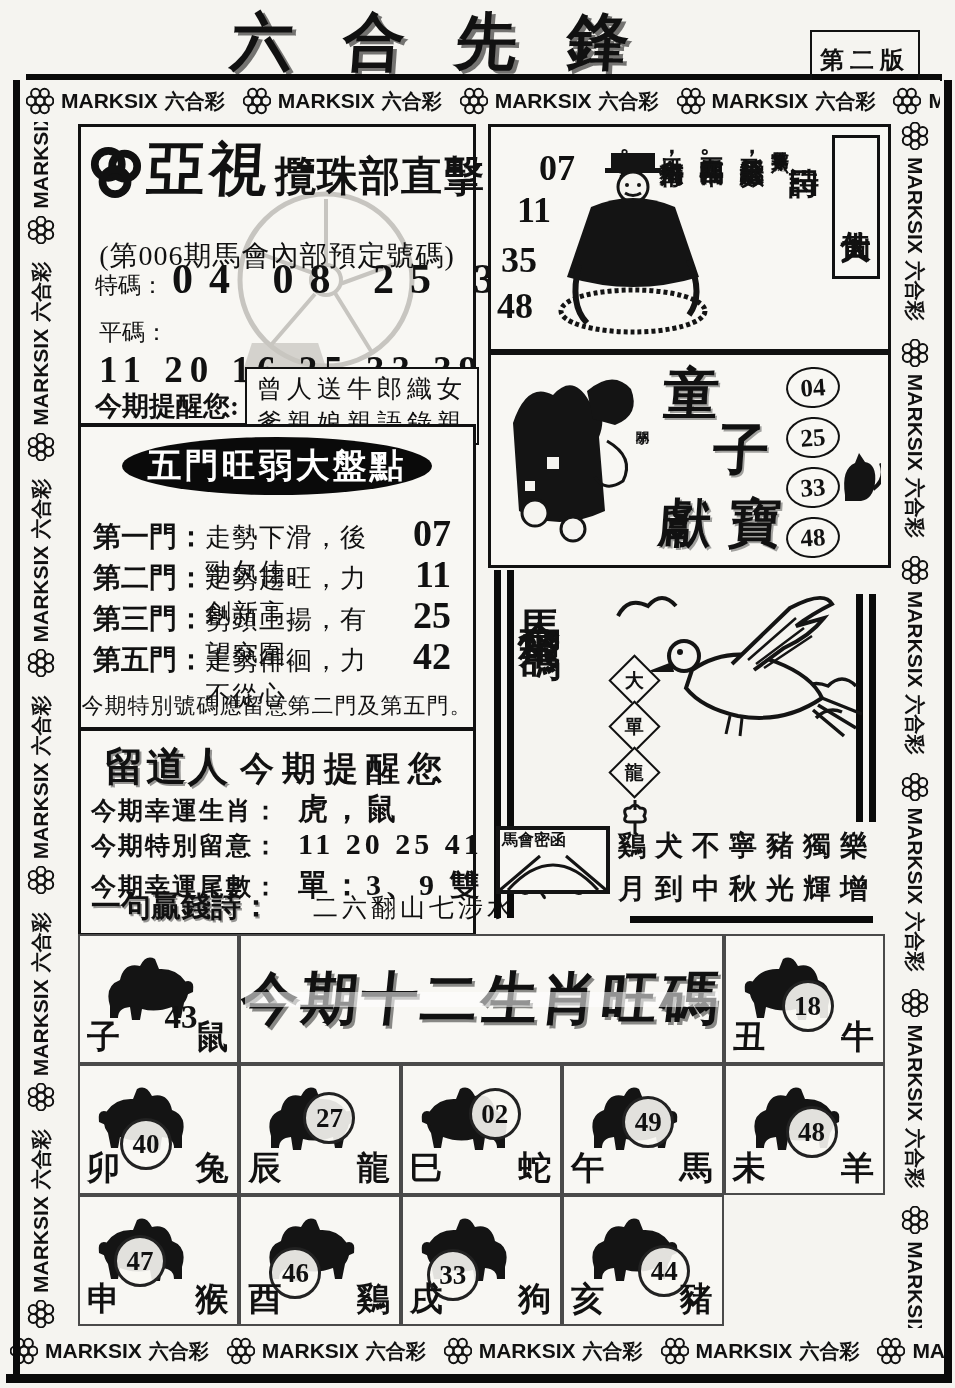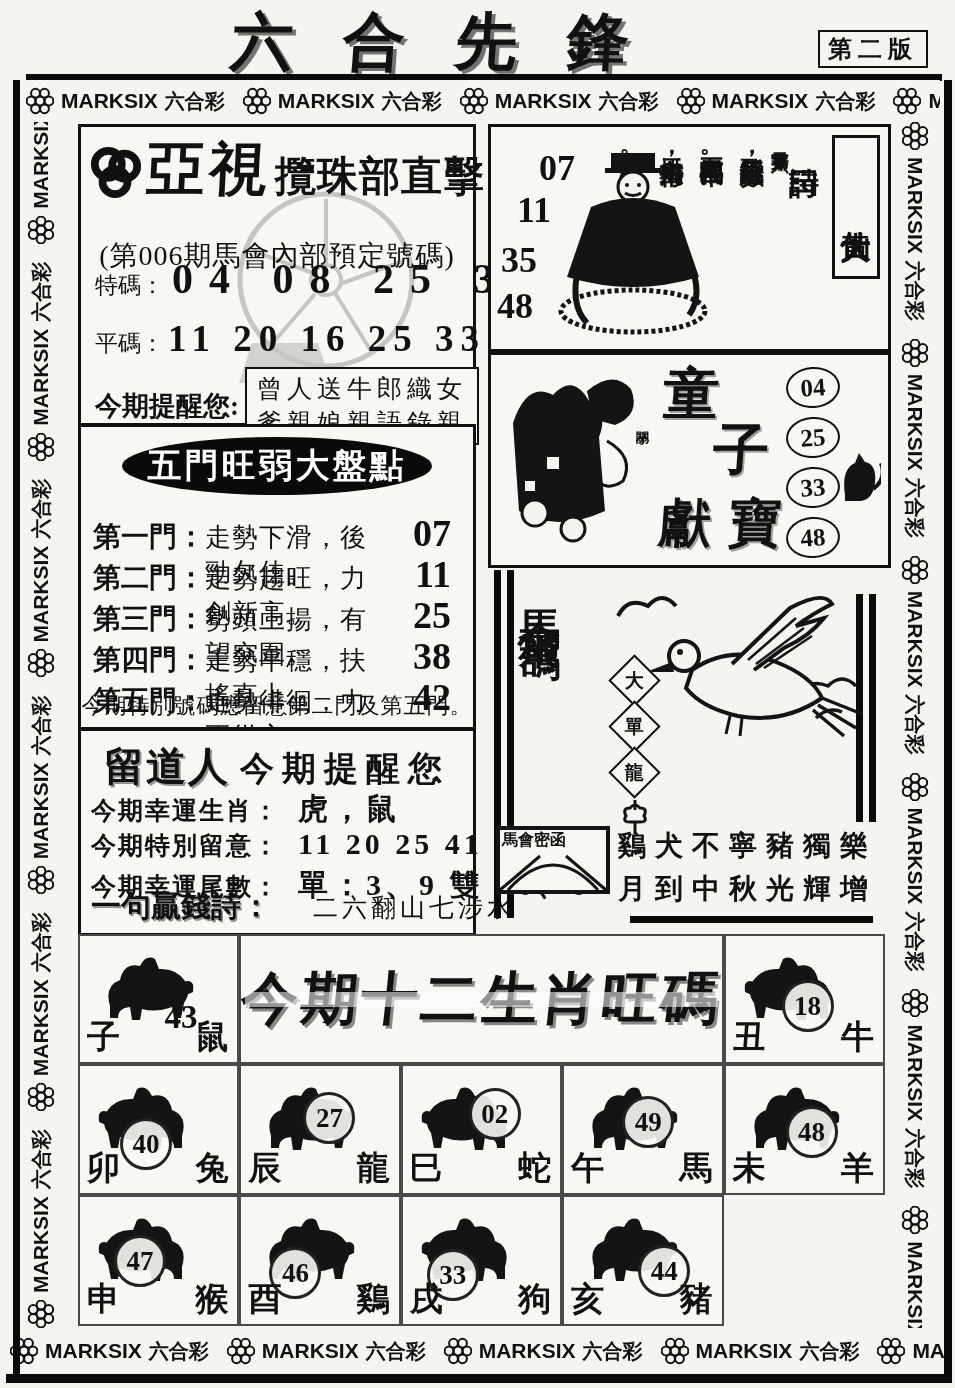--- a/index.html
+++ b/index.html
@@ -5,21 +5,21 @@
   html,body{margin:0;padding:0;background:#e8e7e3;}
   .page{position:relative;width:955px;height:1388px;margin:0 auto;background:#f5f4f0;
         font-family:"Liberation Serif",serif;color:#111;overflow:hidden;}
   .abs{position:absolute;}
   .vtext{writing-mode:vertical-rl;text-orientation:upright;}
   .box{position:absolute;border:3px solid #111;background:#f8f7f3;}
   
   .masthead{position:absolute;left:26px;top:4px;width:916px;height:70px;border-bottom:7px solid #0a0a0a;}
   .mast-title{position:absolute;left:205px;top:-4px;font-size:62px;font-weight:900;letter-spacing:50px;
       white-space:nowrap;transform:skewX(-4deg);text-shadow:4px 3px 0 rgba(10,10,10,.55);}
-  .edition{position:absolute;right:14px;top:26px;border:2px solid #111;padding:1px 8px;font-size:24px;letter-spacing:6px;font-weight:700;}
+  .edition{position:absolute;right:22px;top:26px;border:2px solid #111;padding:12px 8px;font-size:24px;letter-spacing:6px;font-weight:700;}
   
   .strip{display:flex;align-items:center;gap:8px;overflow:hidden;white-space:nowrap;
          font-family:"Liberation Sans",sans-serif;background:#f5f4f0;}
   .strip-top{position:absolute;left:26px;top:80px;width:914px;height:42px;}
   .strip-bottom{position:absolute;left:10px;top:1330px;width:936px;height:42px;}
   .strip-side{position:absolute;width:42px;height:1206px;overflow:hidden;}
   .strip-left{left:20px;top:122px;}
   .strip-right{left:894px;top:122px;}
   .vtrack{position:absolute;left:0;top:0;width:1206px;height:42px;transform-origin:0 0;}
   .vtrack.up{transform:rotate(-90deg) translateX(-100%);}
@@ -471,21 +471,21 @@
         <circle cx="27" cy="38" r="13" fill="none" stroke="#111" stroke-width="8"></circle>
       </svg>
       <span class="atv-big">亞視</span>
       <span class="atv-rest">攬珠部直擊</span>
     </div>
     <div class="atv-sub">(第006期馬會內部預定號碼)</div>
     <div class="atv-row" style="top:128px;">
       <span class="atv-label">特碼：</span>
       <span class="atv-nums-sp">04 08 25 33</span>
     </div>
-    <div class="atv-row" style="top:190px;">
+    <div class="atv-row" style="top:190px;flex-direction:column;">
       <span class="atv-label">平碼：</span>
       <span class="atv-nums">11 20 16 25 33 39</span>
     </div>
     <div class="atv-row" style="top:240px;align-items:center;">
       <span class="atv-poem-label">今期提醒您:</span>
       <div class="poem-box" style="margin-left:6px;">
         <div>曾人送牛郎織女</div>
         <div>爹親娘親語錄親</div>
       </div>
     </div>
@@ -503,25 +503,20 @@
       </div>
       <div class="door-row">
         <span class="door-label">第二門：</span>
         <span class="door-desc">走勢趨旺，力創新高。</span>
         <span class="door-num">11</span>
       </div>
       <div class="door-row">
         <span class="door-label">第三門：</span>
         <span class="door-desc">勢頭上揚，有望突圍。</span>
         <span class="door-num">25</span>
-      </div>
-      <div class="door-row">
-        <span class="door-label">第四門：</span>
-        <span class="door-desc">走勢平穩，扶搖直上。</span>
-        <span class="door-num">38</span>
       </div>
       <div class="door-row">
         <span class="door-label">第五門：</span>
         <span class="door-desc">走勢徘徊，力不從心。</span>
         <span class="door-num">42</span>
       </div>
     </div>
     <div class="doors-footer">今期特別號碼應留意第二門及第五門。</div>
   </div>
 

